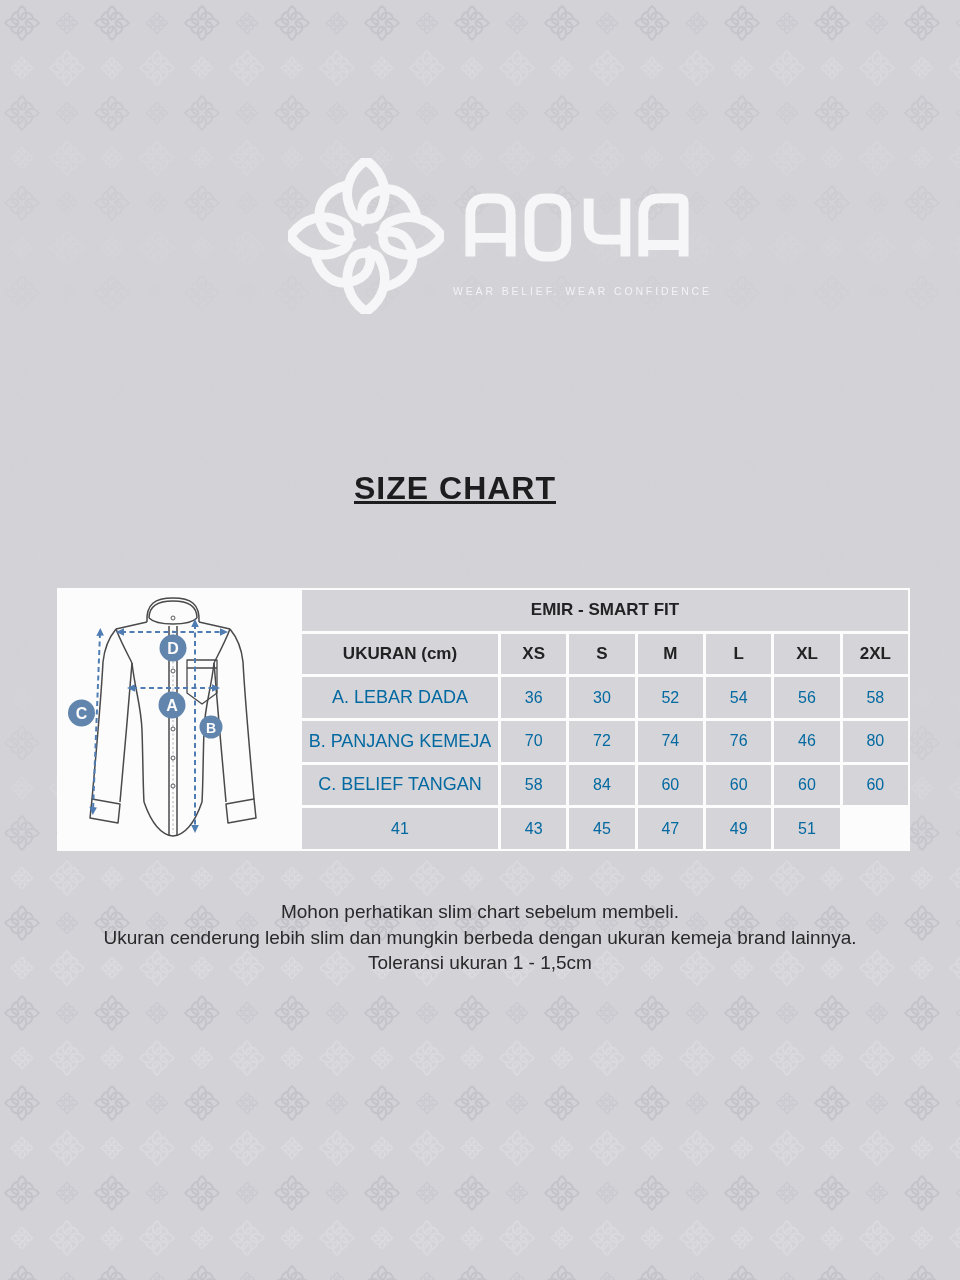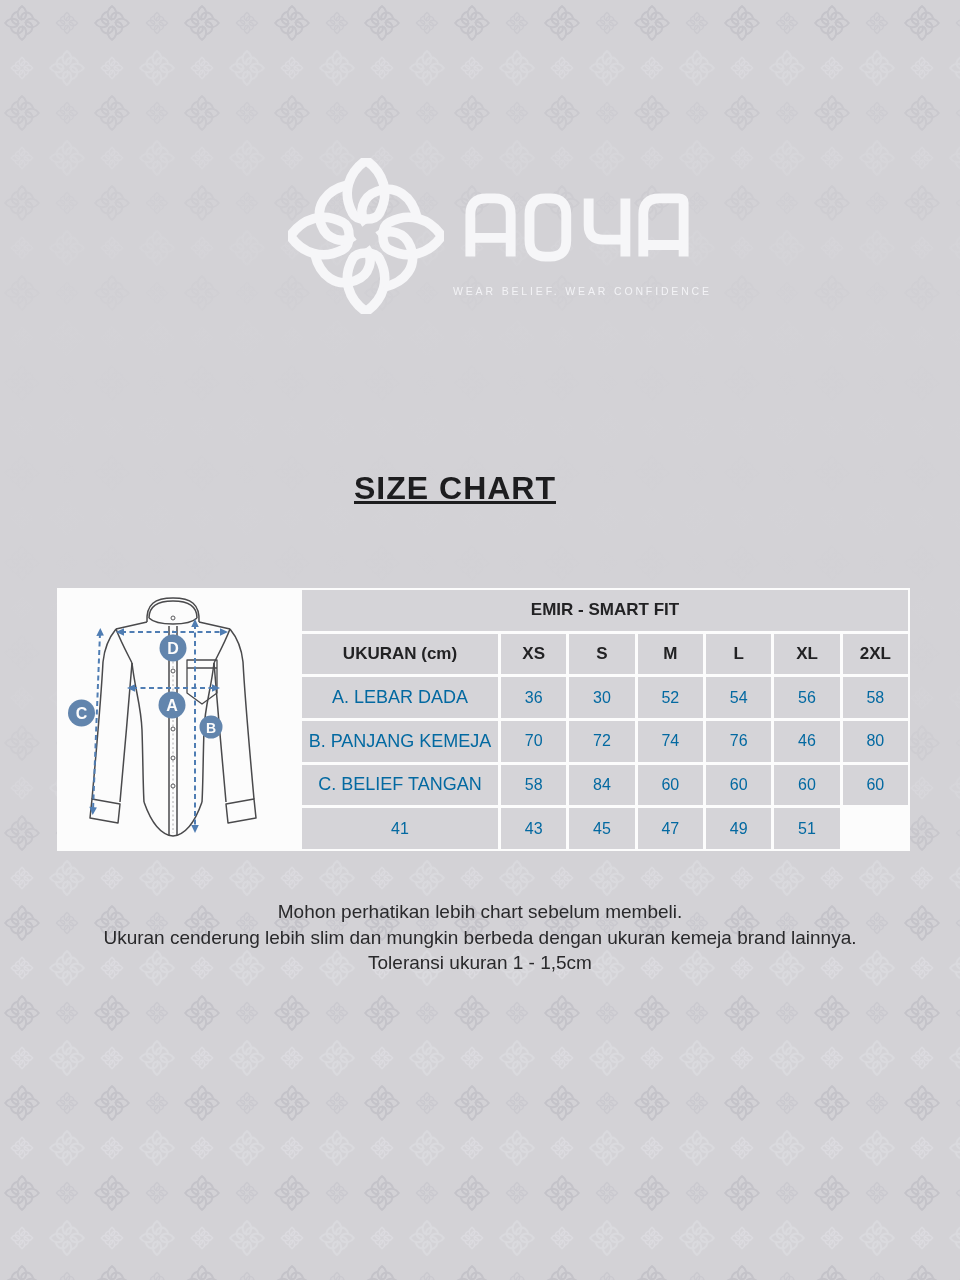--- a/index.html
+++ b/index.html
@@ -212,18 +212,18 @@
 
     <div class="cell">41</div>
     <div class="cell">43</div>
     <div class="cell">45</div>
     <div class="cell">47</div>
     <div class="cell">49</div>
     <div class="cell">51</div>
   </div>
 
   <div class="footer">
-    <div>Mohon perhatikan lebih chart sebelum membeli.</div>
+    <div>Mohon perhatikan slim chart sebelum membeli.</div>
     <div>Ukuran cenderung lebih slim dan mungkin berbeda dengan ukuran kemeja brand lainnya.</div>
     <div>Toleransi ukuran 1 - 1,5cm</div>
   </div>
 
 </div>
 
 </body></html>

